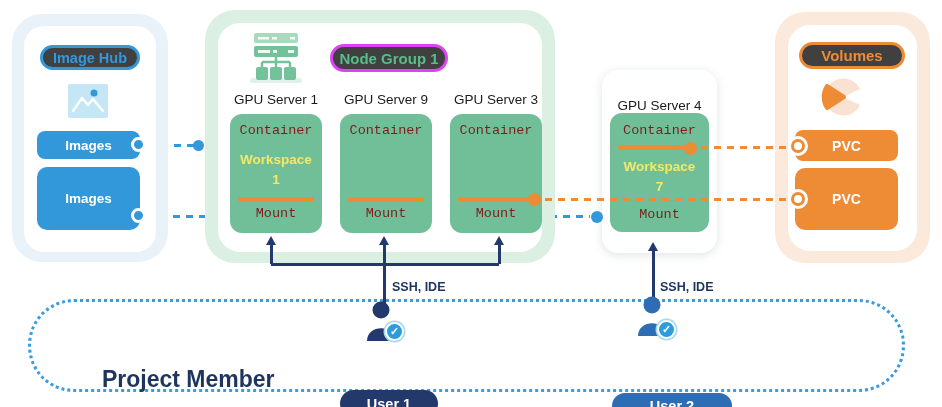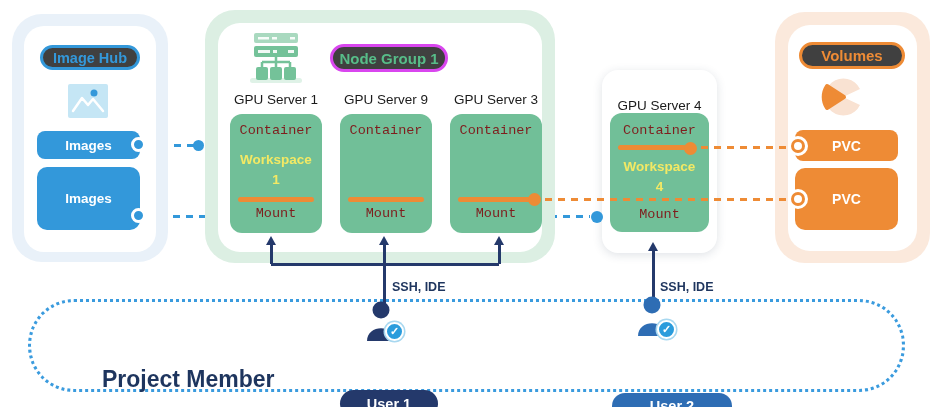--- a/index.html
+++ b/index.html
@@ -116,21 +116,21 @@
   </div>
   <div class="abs dot-orange" style="left:528px;top:193px;z-index:3"></div>
 
   <div class="abs card" style="left:602px;top:70px;width:115px;height:183px;border-radius:16px;
        box-shadow:0 2px 10px rgba(40,60,90,0.15);z-index:2">
     <div class="abs" style="top:28px;width:100%;text-align:center;font-size:13.5px;color:#1b1b1b">GPU Server 4</div>
     <div class="abs gbox" style="left:8px;top:43px;width:99px;height:119px">
       <div class="ctext" style="top:10px">Container</div>
       <div class="mbar" style="left:8px;top:32px;width:68px"></div>
       <div class="wtext" style="top:44px">
-        <span>Workspace 4</span></div>
+        <span>Workspace 7</span></div>
       <div class="ctext" style="top:94px">Mount</div>
     </div>
   </div>
   <div class="abs dot-orange" style="left:684px;top:141.5px;z-index:3"></div>
 
   <div class="abs dash-orange" style="left:701px;top:145.5px;width:91px;z-index:3"></div>
   <div class="abs dash-orange" style="left:545px;top:197.5px;width:247px;z-index:3"></div>
 
   <div class="abs ring" style="left:775px;top:12px;width:155px;height:251px;background:#FBE9DC;z-index:1">
     <div class="abs card" style="left:13px;top:13px;width:129px;height:226px"></div>

